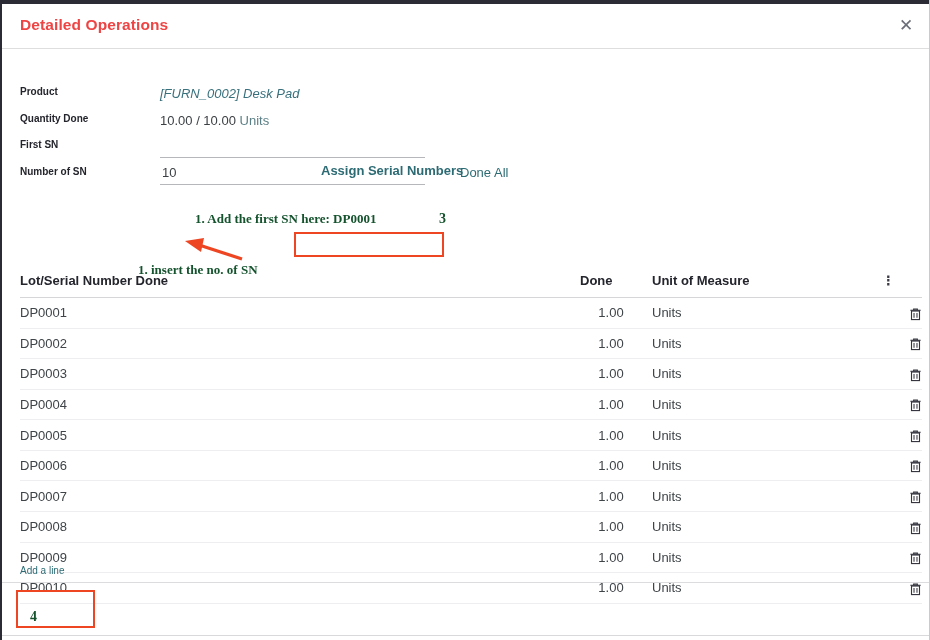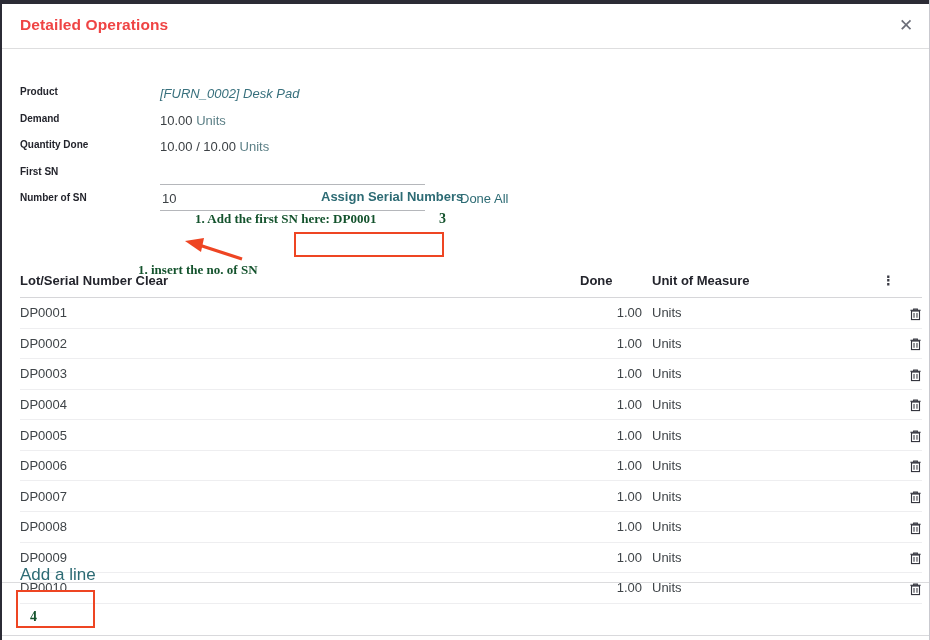--- a/index.html
+++ b/index.html
@@ -219,21 +219,21 @@
     white-space: nowrap;
   }
   .sn-table td {
     font-size: 13px;
     color: #3f4448;
     padding: 7px 0 7px 0;
     border-bottom: 1px solid #eeeef0;
     white-space: nowrap;
   }
   .col-name { width: 560px; }
-  .col-done { width: 62px;  text-align: right; }
+  .col-done { width: 62px;  text-align: center; }
   .col-uom  { width: 230px; padding-left: 10px !important; }
   .col-act  { width: 40px;  text-align: right; }
   th.col-uom { padding-left: 10px !important; margin-top: 22px; }
 
   .uom-text { color: #50565a; }
 
   .kebab-icon {
     display: inline-block;
     color: #3a3b44;
     font-size: 13px;
@@ -246,21 +246,21 @@
     width: 13px;
     height: 14px;
     cursor: pointer;
     vertical-align: middle;
   }
 
   .add-line {
     position: absolute;
     left: 18px;
     top: 516px;
-    font-size: 17px;
+    font-size: 10px;
     color: #2d6b74;
     cursor: pointer;
   }
 
   
   .footer-divider {
     position: absolute;
     left: 0;
     top: 578px;
     width: 927px;
@@ -299,27 +299,20 @@
 
   <div class="dialog-body">
 
     <div class="fields">
 
       <div class="field-row">
         <div class="field-label">Product</div>
         <div class="field-value link-teal">[FURN_0002] Desk Pad</div>
       </div>
 
-      <div class="field-row">
-        <div class="field-label">Demand</div>
-        <div class="field-value">
-          <span class="num-dark">10.00</span>
-          <span class="muted-units">Units</span>
-        </div>
-      </div>
 
       <div class="field-row">
         <div class="field-label">Quantity Done</div>
         <div class="field-value">
           <span class="num-dark">10.00 / 10.00</span>
           <span class="muted-units">Units</span>
         </div>
       </div>
 
       <div class="field-row">
@@ -344,21 +337,21 @@
     <div class="anno-box box-assign"></div>
 
     <svg class="anno-arrow" viewBox="0 0 62 26">
       <path d="M 60 24 L 14 9" stroke="#ee4523" stroke-width="3.2" fill="none"></path>
       <path d="M 3 6 L 22 3 L 19 17 Z" fill="#ee4523"></path>
     </svg>
 
     <table class="sn-table">
       <thead>
         <tr>
-          <th class="col-name">Lot/Serial Number Clear</th>
+          <th class="col-name">Lot/Serial Number Done</th>
           <th class="col-done">Done</th>
           <th class="col-uom">Unit of Measure</th>
           <th class="col-act">
             <span class="kebab-icon">⋮</span>
           </th>
         </tr>
       </thead>
       <tbody id="table-body">
           <tr>
             <td class="col-name">DP0001</td>

